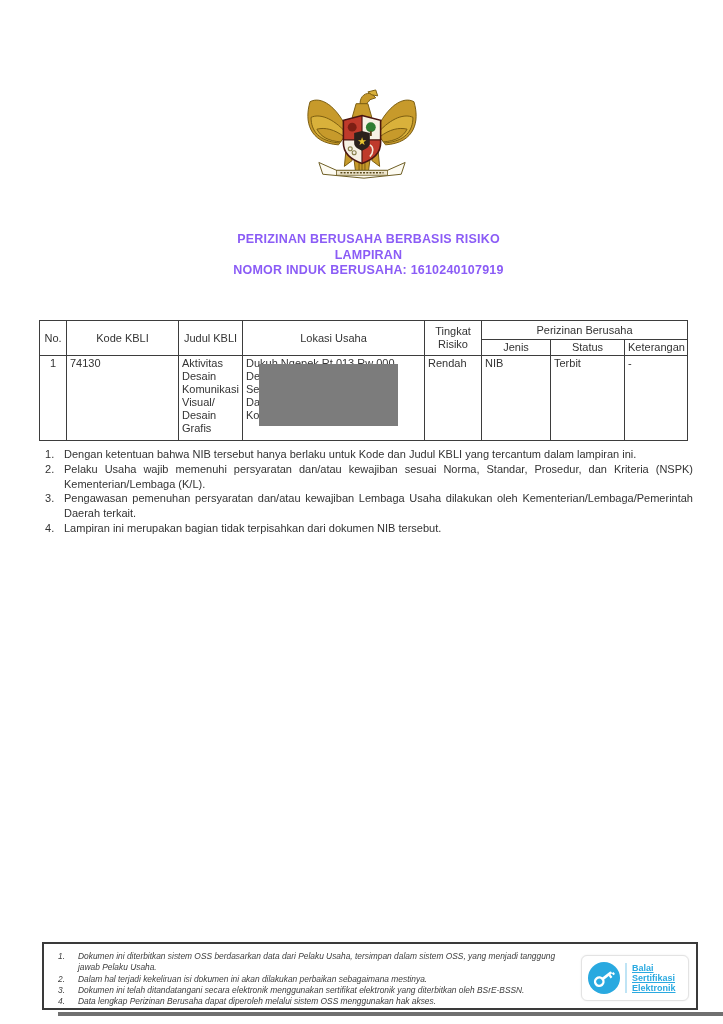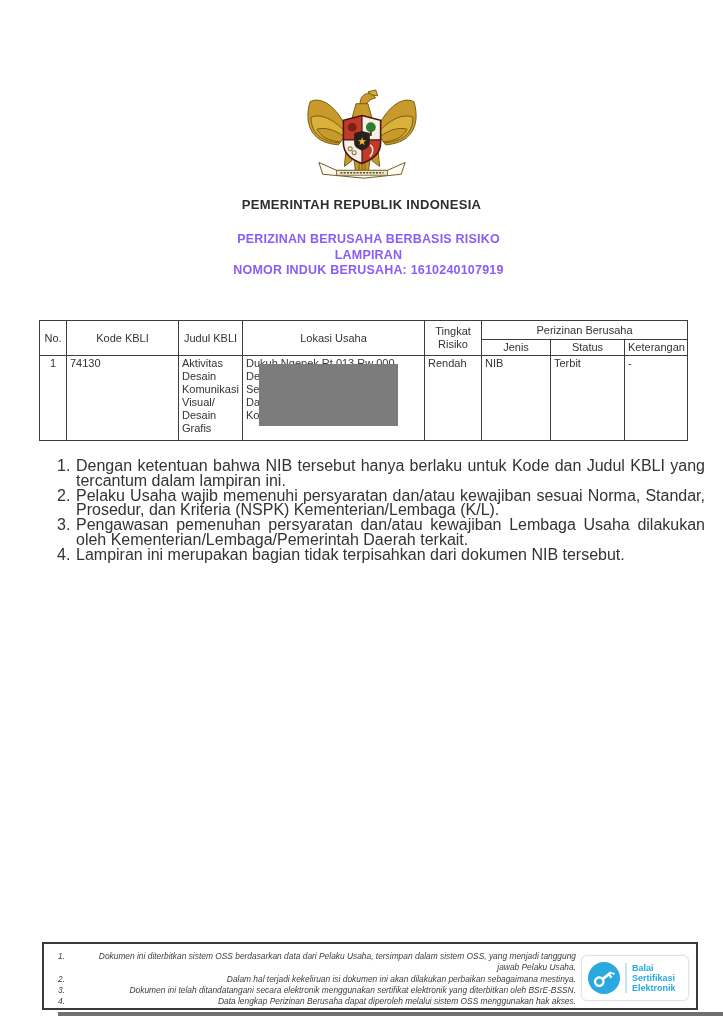--- a/index.html
+++ b/index.html
@@ -32,44 +32,44 @@
   tr.hdr1 th{height:16px;}
   tr.hdr2 th{height:13px;}
   td.body-cell{height:82px;}
   .lok-line{display:block;}
   .lokasi-cell{position:relative;margin-top:27px;}
   .redaction-box{
     position:absolute;left:16px;top:8px;width:139px;height:62px;background:#7c7c7c;
   }
   
   ol.notes{
-    position:absolute;left:39px;top:443px;width:650px;margin:16px;padding:0;
-    list-style:none;counter-reset:n;font-size:16px;line-height:14.8px;color:#333;
+    position:absolute;left:39px;top:443px;width:650px;margin:4px;padding:0;
+    list-style:none;counter-reset:n;font-size:11px;line-height:14.8px;color:#333;
   }
   ol.notes li{position:relative;padding-left:21px;text-align:justify;counter-increment:n;}
   ol.notes li::before{content:counter(n) ".";position:absolute;left:2px;}
   
   .footer-box{
     position:absolute;left:42px;top:942px;width:652px;height:64px;
     border:2px solid #3a3a3a;background:#fff;
   }
   ol.disclaimers{
     margin:7px 0 0 0;padding:0 0 0 12px;width:520px;list-style:none;counter-reset:d;
-    font-size:8.4px;font-style:italic;line-height:11.3px;color:#3d3d3d;text-align:right;
+    font-size:8.4px;font-style:italic;line-height:11.3px;color:#3d3d3d;
   }
   ol.disclaimers li{position:relative;padding-left:22px;counter-increment:d;}
   ol.disclaimers li::before{content:counter(d) ".";position:absolute;left:2px;}
   .logo-chip{
     position:absolute;right:7px;top:11px;width:106px;height:44px;background:#fff;
     border:1px solid #e3e3e3;border-radius:6px;display:flex;align-items:center;
     box-shadow:0 0 2px rgba(0,0,0,.08);
   }
   .logo-circle{width:32px;height:32px;margin-left:6px;flex:0 0 auto;}
   .logo-divider{width:2px;height:30px;background:#bfe4f5;margin:0 5px;}
-  .logo-text{font-size:9px;font-weight:bold;line-height:10px;color:#29a9e0;}
+  .logo-text{font-size:9px;font-weight:bold;line-height:10px;color:#29a9e0;text-decoration:underline;}
   .bottom-bar{position:absolute;left:58px;top:1012px;width:665px;height:4px;background:#707070;}
 </style>
 </head>
 <body>
 
 <div class="page">
 
   <svg class="emblem" viewBox="0 0 120 100">
     <g stroke="#7a5c10" stroke-width="1" fill="#c79a2b">
 
@@ -122,21 +122,20 @@
       <text x="60" y="58" text-anchor="middle" font-size="11" fill="#e8c531">★</text>
     </g>
 
     <g>
       <path d="M16,76 L34,84 L86,84 L104,76 L100,88 L62,92 L20,88 Z" fill="#fdfbf2" stroke="#6b5a20" stroke-width="1"></path>
       <rect x="34" y="84" width="52" height="5" fill="#efe7cf" stroke="#6b5a20" stroke-width=".8"></rect>
       <line x1="38" y1="86.5" x2="82" y2="86.5" stroke="#5a4a1a" stroke-width="1.4" stroke-dasharray="2 1.3"></line>
     </g>
   </svg>
 
-  <div class="gov-title">PEMERINTAH REPUBLIK INDONESIA</div>
   <div class="doc-titles">
     <div>PERIZINAN BERUSAHA BERBASIS RISIKO</div>
     <div>LAMPIRAN</div>
     <div>NOMOR INDUK BERUSAHA: 1610240107919</div>
   </div>
 
 
   <table class="usaha">
     <colgroup>
       <col style="width:27px">

